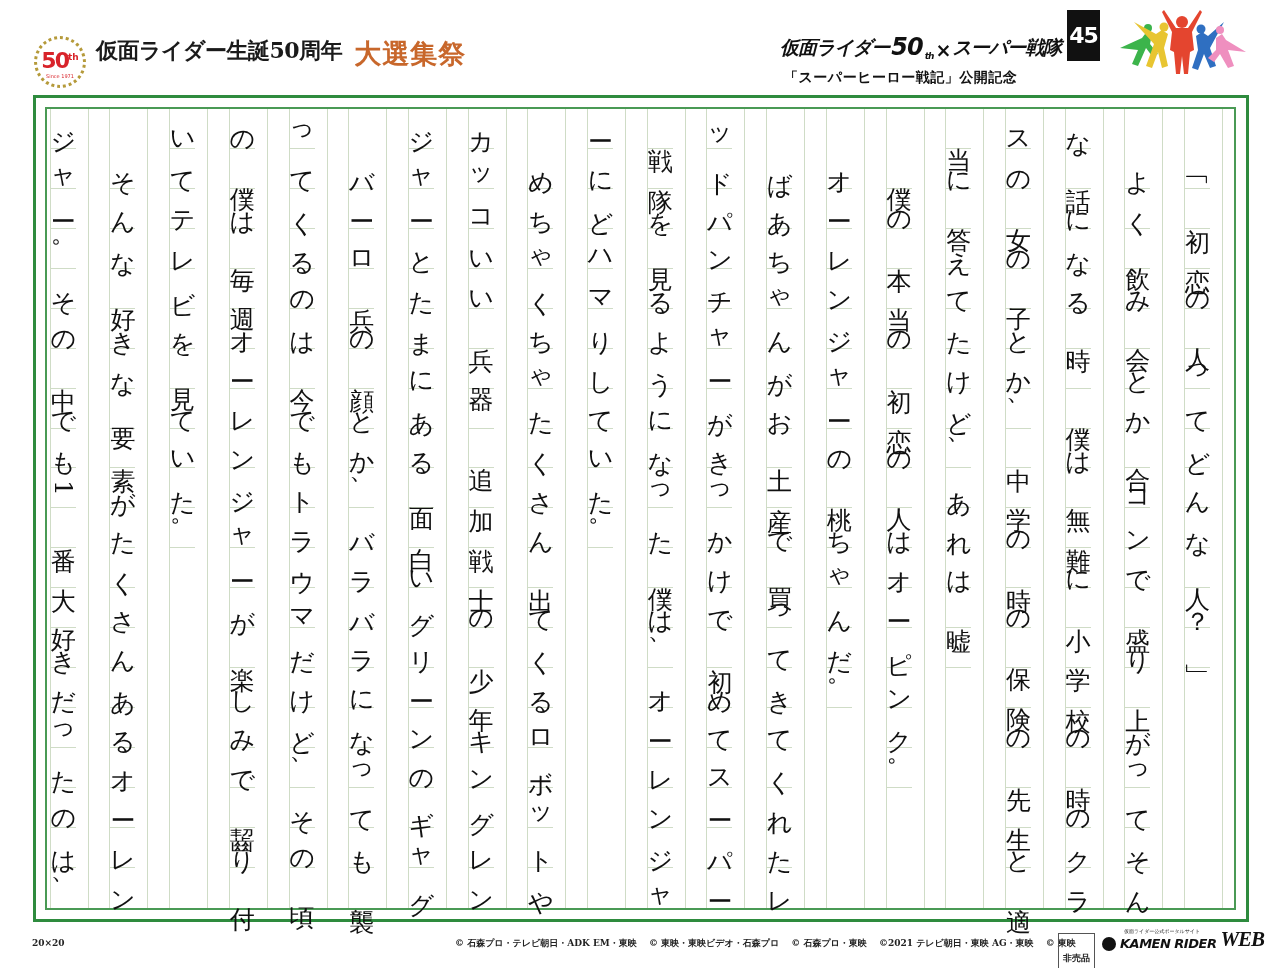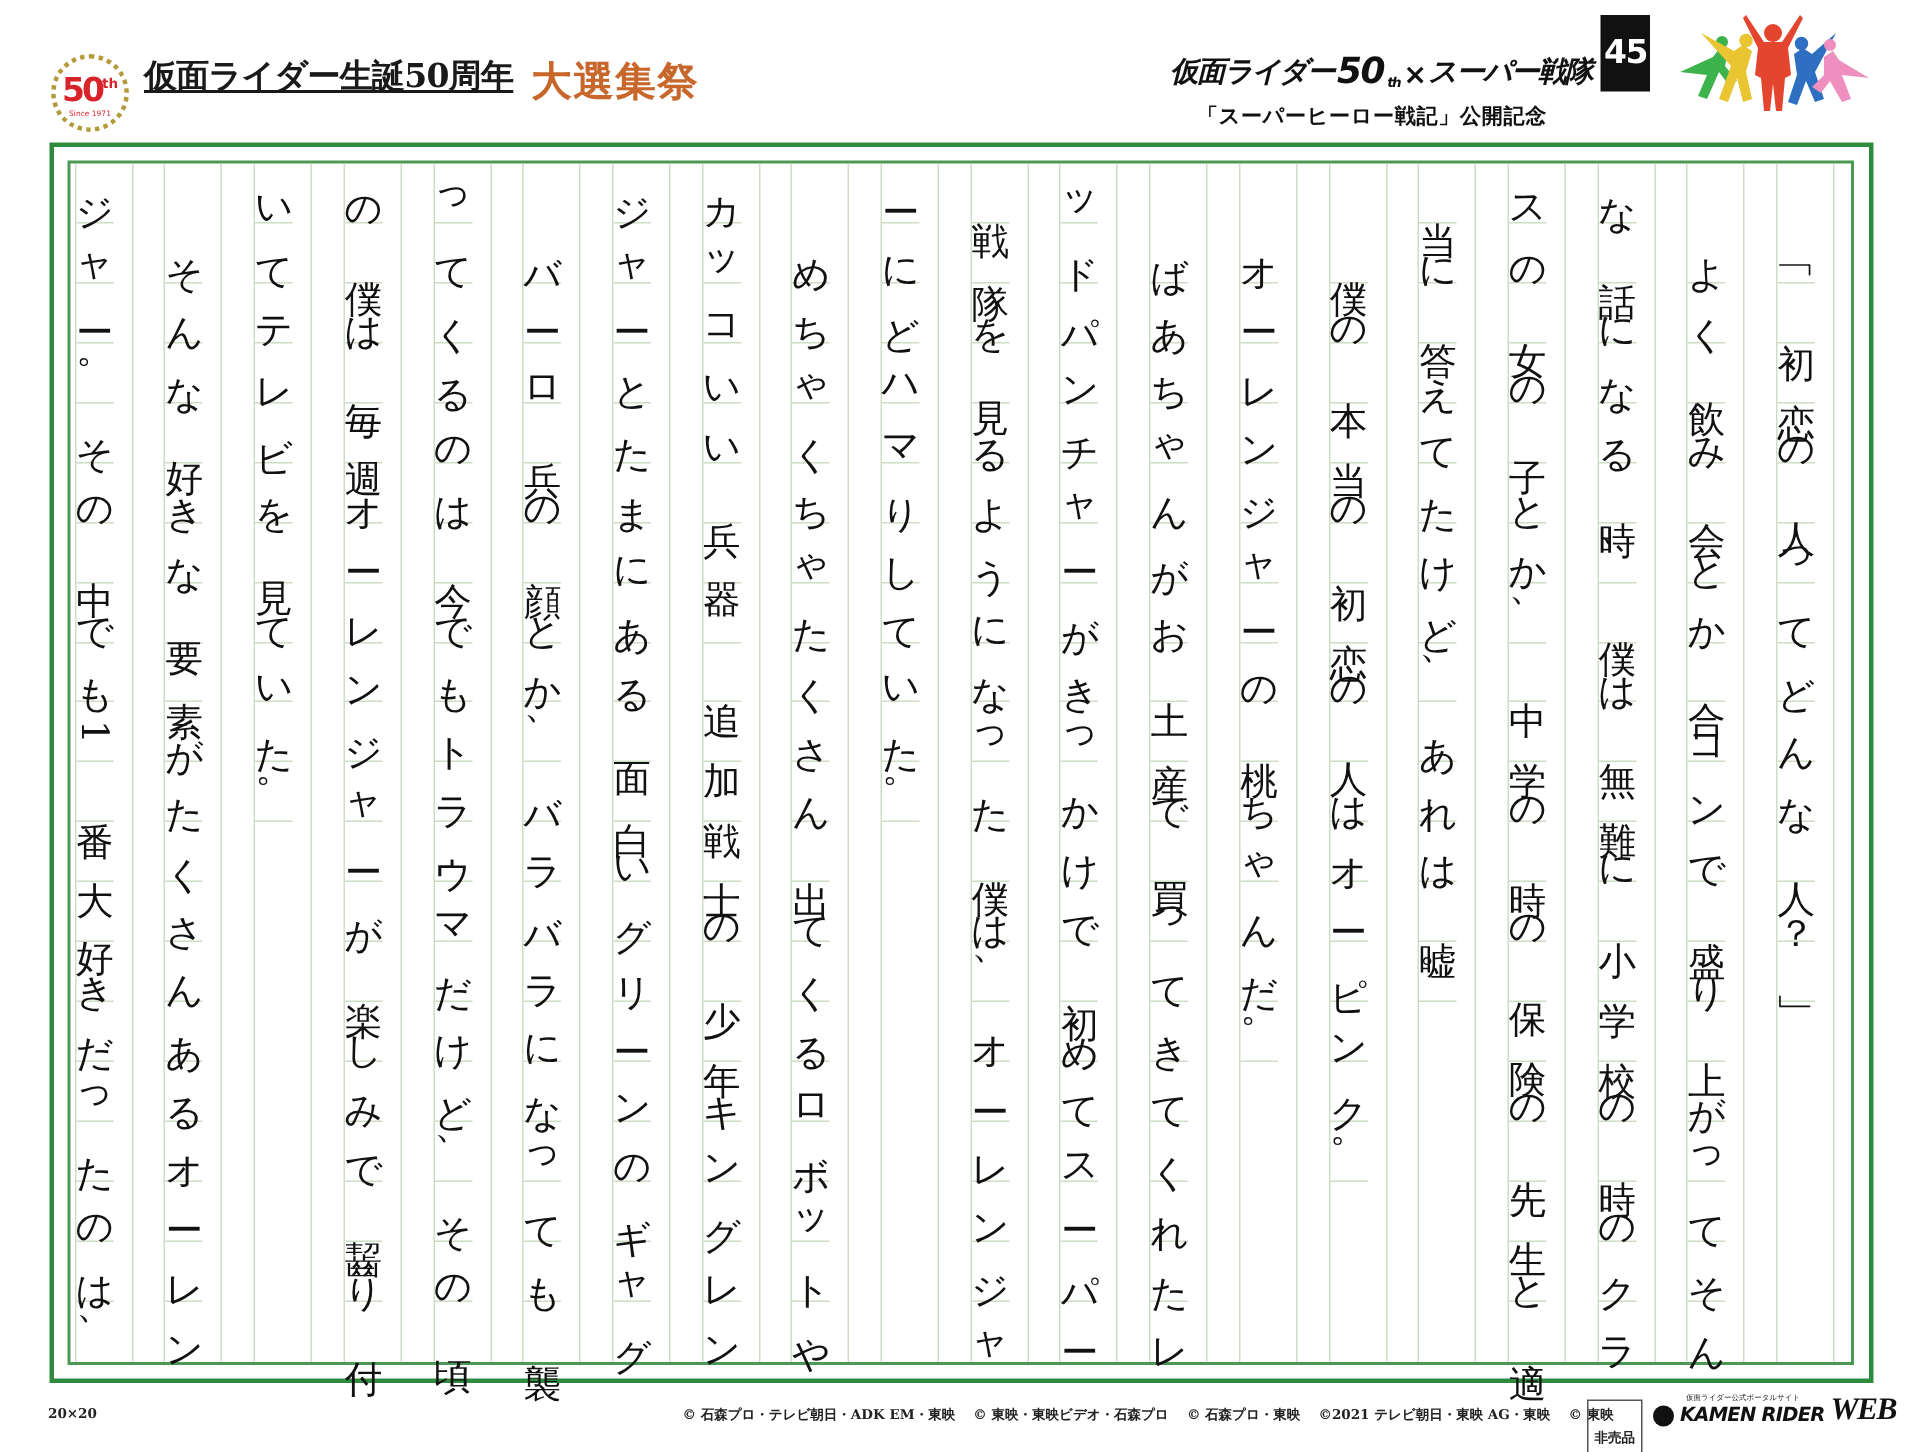--- a/index.html
+++ b/index.html
@@ -15,33 +15,33 @@
     width: 52px; height: 52px; border-radius: 50%; position: relative;
     border: 3px dotted #b59a3a; box-sizing: border-box;
     display: flex; align-items: center; justify-content: center;
   }
   .emblem-inner {
     font-family: "DejaVu Sans", sans-serif; font-weight: bold; font-size: 22px; color: #d8232a;
     letter-spacing: -2px; position: relative; top: -2px;
   }
   .emblem-inner sup { font-size: 9px; letter-spacing: 0; }
   .emblem-sub { position: absolute; bottom: 6px; left: 0; right: 0; text-align: center; font-size: 5px; color: #d8232a; font-family: "DejaVu Sans", sans-serif; }
-  .hdr-title { font-weight: bold; font-size: 22px; margin-left: 10px; color: #1a1a1a; letter-spacing: -0.5px; text-decoration: underline; }
+  .hdr-title { font-weight: bold; font-size: 22px; margin-left: 10px; color: #1a1a1a; letter-spacing: -0.5px; }
   .hdr-accent { font-weight: bold; font-size: 27px; margin-left: 12px; color: #c8672b; letter-spacing: 1px; }
 
   
   .hdr-right { position: absolute; left: 780px; top: 10px; width: 340px; }
   .collab-title {
     font-family: "DejaVu Sans", sans-serif; font-weight: bold; font-style: italic;
     font-size: 19px; color: #111; letter-spacing: -1px; white-space: nowrap;
     display: flex; align-items: flex-end; gap: 2px;
   }
   .collab-title .num { font-size: 24px; }
   .collab-title .num45 { font-size: 22px; font-style: normal; background: #111; color: #fff; padding: 13px 2px; margin-left: 4px; }
-  .collab-sub { font-weight: bold; font-size: 14px; margin-top: 8px; margin-left: 18px; color: #111; letter-spacing: 0.5px; }
+  .collab-sub { font-weight: bold; font-size: 14px; margin-top: 8px; margin-left: 4px; color: #111; letter-spacing: 0.5px; }
 
   .figures { position: absolute; left: 1112px; top: 8px; width: 140px; height: 68px; }
 
   
   .frame-outer { position: absolute; left: 33px; top: 95px; width: 1216px; height: 827px; border: 3px solid #2e8b3e; box-sizing: border-box; }
   .frame-inner { position: absolute; left: 45px; top: 107px; width: 1191px; height: 803px; border: 2px solid #4a9a55; box-sizing: border-box; }
 
   .grid { position: absolute; left: 47px; top: 109px; width: 1187px; height: 799px; }
   .col {
     position: absolute; top: 0; width: 39px; height: 799px;

